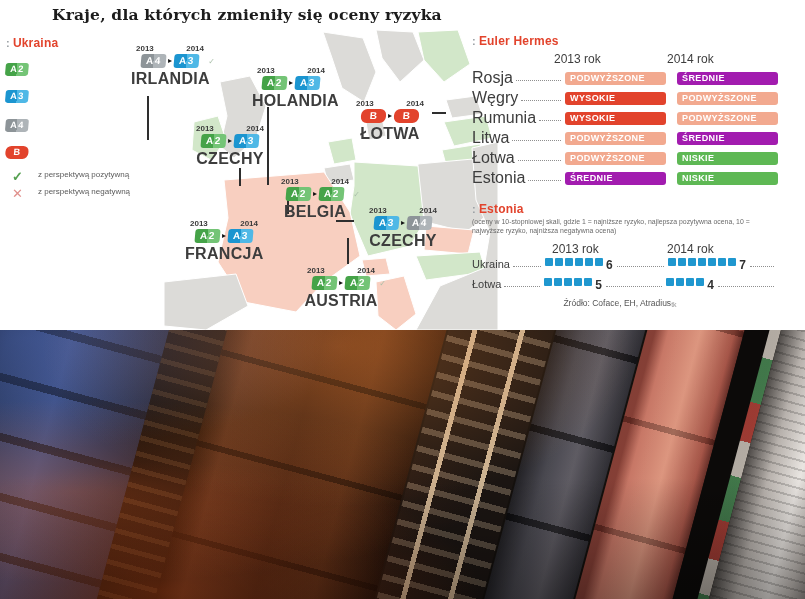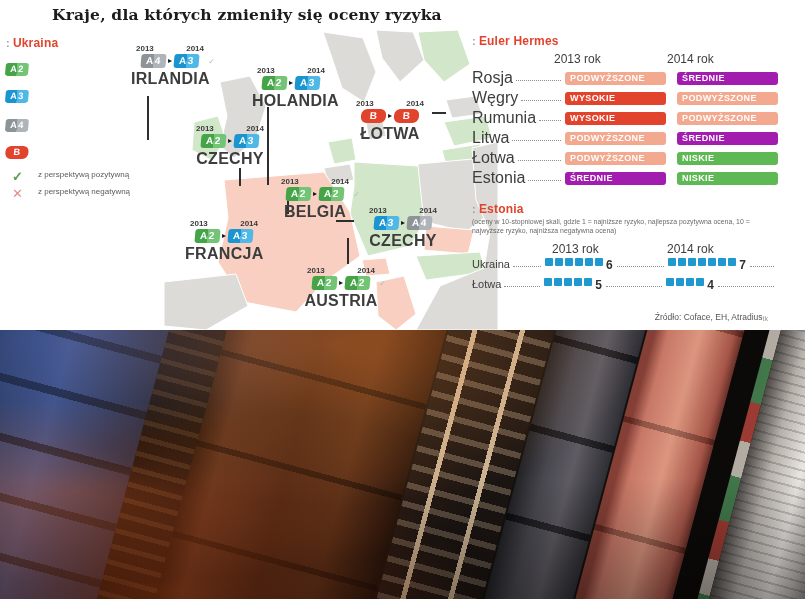--- a/index.html
+++ b/index.html
@@ -66,21 +66,21 @@
 
   .at-note { margin-top:2px; font-size:6.9px; line-height:1.3; color:#6a6a6a; width:300px; }
   .at-years { position:relative; height:16px; margin-top:6px; font-size:12px; color:#3d3d3d; }
   .at-years .y1 { position:absolute; left:80px; }
   .at-years .y2 { position:absolute; left:195px; }
   .at-row { display:flex; height:20px; }
   .at-name { font-size:11px; color:#3d3d3d; white-space:nowrap; }
   .sqs { display:flex; gap:2px; flex:0 0 auto; }
   .sqs i { width:8px; height:8px; background:#1f97cf; border-radius:1px; }
   .at-num { font-size:12px; font-weight:bold; color:#2f2f2f; margin:0 1px 0 3px; }
-  .src-row { display:flex; justify-content:flex-end; align-items:flex-end; margin-top:14px; }
+  .src-row { display:flex; justify-content:center; align-items:flex-end; }
   .src { font-size:8.5px; color:#555; }
   .credit { font-size:7px; color:#999; margin-right:10px; }
 
   
   .photo { position:absolute; left:0; top:330px; width:805px; height:269px; overflow:hidden;
     background:#17110d; }
   .rot { position:absolute; left:-180px; top:-290px; width:1280px; height:920px;
     transform:rotate(15deg); background:#14100d; }
   .stripe { position:absolute; top:0; bottom:0; }
   .s-blue { left:110px; width:205px;

